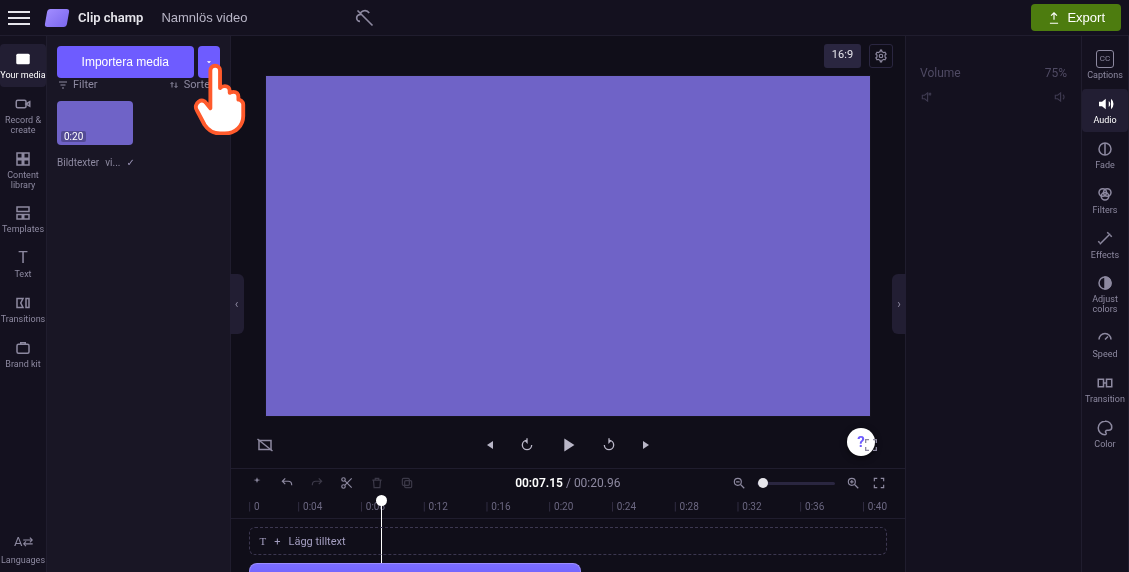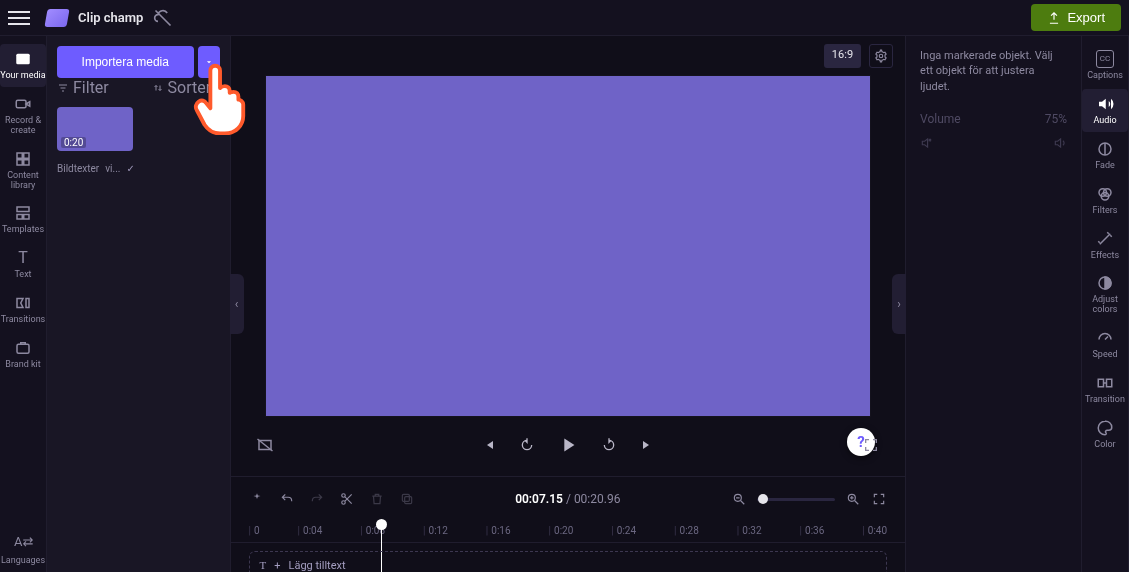--- a/index.html
+++ b/index.html
@@ -64,21 +64,21 @@
     display:flex; flex-direction:column;
     border-right:1px solid #201d2e;
     position:relative;
   }
   .import-row { display:flex; gap:4px; margin-bottom:0; position:relative;}
   .import-btn {
     flex:1; background:#6e5cff; color:#fff; border:none; border-radius:4px;
     padding:9px 8px; font-size:12px; display:flex; align-items:center; justify-content:center; gap:6px; cursor:pointer;
   }
   .chev { width:22px; background:#6e5cff; border:none; border-radius:4px; color:#fff; cursor:pointer;}
-  .filter-row { display:flex; justify-content:space-between; font-size:16px; color:#8d89a0; margin-bottom:10px;}
+  .filter-row { display:flex; justify-content:space-between; font-size:11px; color:#8d89a0; margin-bottom:10px;}
   .filter-row span { display:flex; align-items:center; gap:4px; cursor:pointer;}
   .thumb { width:76px; }
   .thumb-box { width:76px; height:44px; background:#6f63c7; border-radius:4px; position:relative;}
   .thumb-dur { position:absolute; bottom:3px; left:4px; font-size:10px; color:#fff; background:rgba(0,0,0,.25); padding:0 3px; border-radius:2px;}
   .thumb-caption { display:flex; gap:6px; font-size:10px; color:#8d89a0; margin-top:12px; align-items:center;}
   .thumb-caption .chk { color:#9c95b8; }
   
   .center { flex:1; display:flex; flex-direction:column; background:#100e19; position:relative;}
   .preview-top { display:flex; justify-content:flex-end; padding:8px 12px; gap:8px;}
   .aspect-badge { background:#2a2640; color:#e6e5eb; font-size:11px; padding:4px 8px; border-radius:3px; cursor:pointer;}
@@ -103,24 +103,23 @@
   .collapse-handle {
     position:absolute; top:50%; transform:translateY(-50%);
     width:14px; height:60px; background:#221e33;
     display:flex; align-items:center; justify-content:center;
     color:#8d89a0; cursor:pointer;
   }
   .collapse-left { left:-1px; border-radius:0 6px 6px 0;}
   .collapse-right { right:-1px; border-radius:6px 0 0 6px;}
   
   .tl-toolbar {
-    display:flex; align-items:center; padding:14px 18px; gap:14px;
+    display:flex; align-items:center; padding:6px 18px; gap:14px;
     color:#8d89a0; border-top:1px solid #201d2e;
     position:relative;
-    margin-top:8px;
   }
   .tl-toolbar .tbtn { width:16px; height:16px; cursor:pointer; display:flex; align-items:center; justify-content:center;}
   .timecode { position:absolute; left:50%; transform:translateX(-50%); font-size:12px;}
   .timecode .cur { color:#fff; font-weight:600;}
   .timecode .dur { color:#8d89a0;}
   .zoom-group { margin-left:auto; display:flex; align-items:center; gap:10px;}
   .zoom-track { width:78px; height:3px; background:#2a2640; border-radius:2px; position:relative;}
   .zoom-thumb { position:absolute; left:6px; top:50%; transform:translate(-50%,-50%); width:10px; height:10px; border-radius:50%; background:#e6e5eb;}
   .ruler { display:flex; padding:4px 18px 6px; font-size:10px; color:#6b6781; gap:38px; position:relative; border-bottom:1px solid #201d2e;}
   .ruler span::before { content:"|"; margin-right:3px; color:#3c3750;}
@@ -168,20 +167,21 @@
 <body>
 
 <div class="topbar">
   <div class="hamburger">
       <span></span>
       <span></span>
       <span></span>
     </div>
   <div class="logo-box"></div>
   <div class="brand">Clip champ</div>
+  <input class="title-input" value="Namnlös video" style="">
   <svg class="topbar-icon" viewBox="0 0 24 24" fill="none" stroke="currentColor" stroke-width="2">
       <path d="M3 3l18 18M6 16a4 4 0 010-8 6 6 0 0111-2"></path>
     </svg>
   <button class="export-btn">
     <svg width="14" height="14" viewBox="0 0 24 24" fill="none" stroke="currentColor" stroke-width="2">
         <path d="M12 3v12M7 8l5-5 5 5M5 21h14"></path>
       </svg>
     <span>Export</span>
   </button>
 </div>
@@ -426,21 +426,20 @@
         <span>+</span>
         <span>Lägg tilltext</span>
       </div>
       <div class="clip-track">
         <div class="clip"></div>
       </div>
     </div>
   </div>
 
   <div class="inspector">
-    <div style="line-height:1.4">Inga markerade objekt. Välj ett objekt för att justera ljudet.</div>
     <div class="volrow">
       <span>Volume</span>
       <span>75%</span>
     </div>
     <div class="mutes">
       <span>
         <svg width="14" height="14" viewBox="0 0 24 24" fill="none" stroke="currentColor" stroke-width="2">
             <path d="M4 9v6h4l5 4V5L8 9H4zM19 5l-4 4m0-4l4 4"></path>
           </svg>
       </span>

